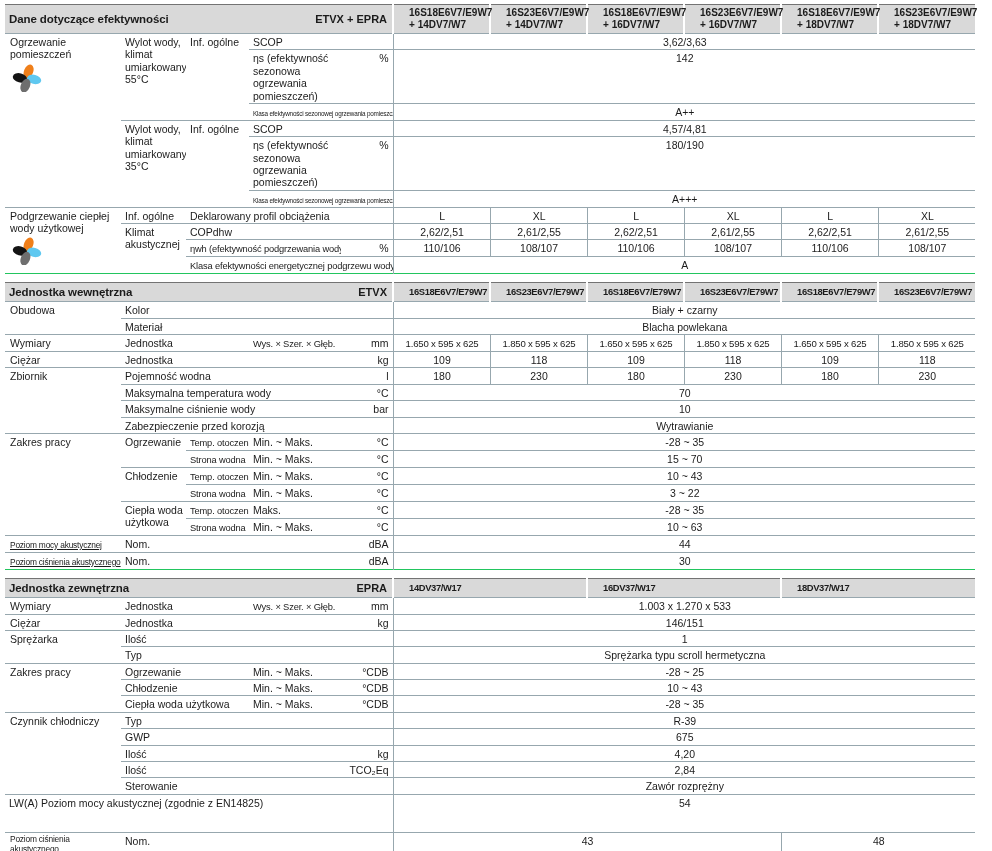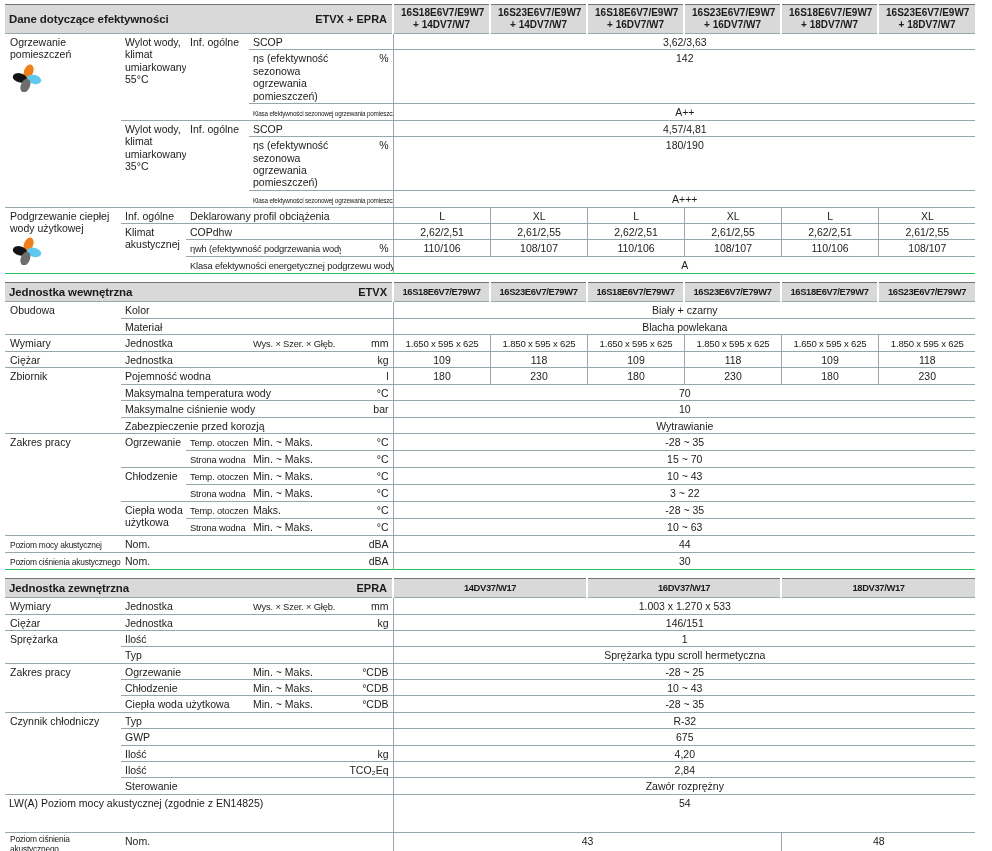--- a/index.html
+++ b/index.html
@@ -4,31 +4,31 @@
 <style>
   html,body{margin:0;padding:0;background:#fff;}
   body{width:992px;height:851px;font-family:"Liberation Sans",sans-serif;color:#1b1b1b;overflow:hidden;}
   .wrap{padding:4px 0 0 5px;}
   table.spec{border-collapse:collapse;table-layout:fixed;width:970px;margin:0 0 8px 0;border-bottom:1px solid #22c55e;}
   table.spec.t3{border-bottom:2px solid #8e8e8e;}
   thead th{background:#d9d9d9;border-top:1px solid #737373;border-bottom:1px solid #97a7ae;
            font-weight:bold;vertical-align:middle;padding:3px 4px;text-align:left;}
   th.k-t{font-size:11.5px;letter-spacing:-0.1px;}
   th.k-ml{text-align:right;font-size:11px;padding-right:5px;}
-  th.k-m{text-align:center;font-size:10px;line-height:1.2;border-left:2px solid #fff;padding:2px 7px;margin-left:40px;}
+  th.k-m{font-size:10px;line-height:1.2;border-left:2px solid #fff;padding:2px 15px;margin-left:40px;}
   th.k-m span{white-space:pre-line;}
   table.t2 th.k-m span, table.t3 th.k-m span{font-size:9.4px;letter-spacing:-0.35px;white-space:nowrap;}
   td{vertical-align:top;padding:2px 3px 1px 4px;font-size:10.5px;line-height:1.18;
      border-top:1px solid #97a7ae;overflow:hidden;}
   td.k-g{padding-left:5px;}
   td.k-g,td.k-s,td.k-a,td.k-lb{text-align:left;}
   td.k-u{text-align:right;padding-right:4px;}
   td.k-v{text-align:center;border-left:1px solid #97a7ae;}
   td .fit{font-size:9.3px;letter-spacing:-0.15px;white-space:nowrap;}
-  td .sm{font-size:8.4px;letter-spacing:-0.2px;white-space:nowrap;}
+  td .sm{font-size:8.4px;letter-spacing:-0.2px;white-space:nowrap;text-decoration:underline;}
   td .sm2{font-size:8.4px;letter-spacing:-0.2px;white-space:pre-line;display:inline-block;}
   td .xs{display:inline-block;font-size:7.6px;letter-spacing:-0.25px;white-space:nowrap;
          transform:scaleX(0.84);transform-origin:0 50%;}
   td .vs{font-size:9.6px;letter-spacing:-0.2px;white-space:nowrap;}
   td span{display:inline;}
   svg.flower{display:block;margin:3px 0 0 2px;}
 </style>
 </head>
 <body>
 
@@ -344,21 +344,21 @@
           </tr>
           <tr style="height: 16px;">
             <td colspan="2" class="k-a"><span>Ciepła woda użytkowa</span></td>
             <td class="k-a"><span>Min. ~ Maks.</span></td>
             <td class="k-u"><span>°CDB</span></td>
             <td colspan="6" class="k-v"><span>-28 ~ 35</span></td>
           </tr>
           <tr style="height: 16px;">
             <td rowspan="5" class="k-g"><span>Czynnik chłodniczy</span></td>
             <td colspan="4" class="k-a"><span>Typ</span></td>
-            <td colspan="6" class="k-v"><span>R-32</span></td>
+            <td colspan="6" class="k-v"><span>R-39</span></td>
           </tr>
           <tr style="height: 16px;">
             <td colspan="4" class="k-a"><span>GWP</span></td>
             <td colspan="6" class="k-v"><span>675</span></td>
           </tr>
           <tr style="height: 16px;">
             <td colspan="3" class="k-a"><span>Ilość</span></td>
             <td class="k-u"><span>kg</span></td>
             <td colspan="6" class="k-v"><span>4,20</span></td>
           </tr>

